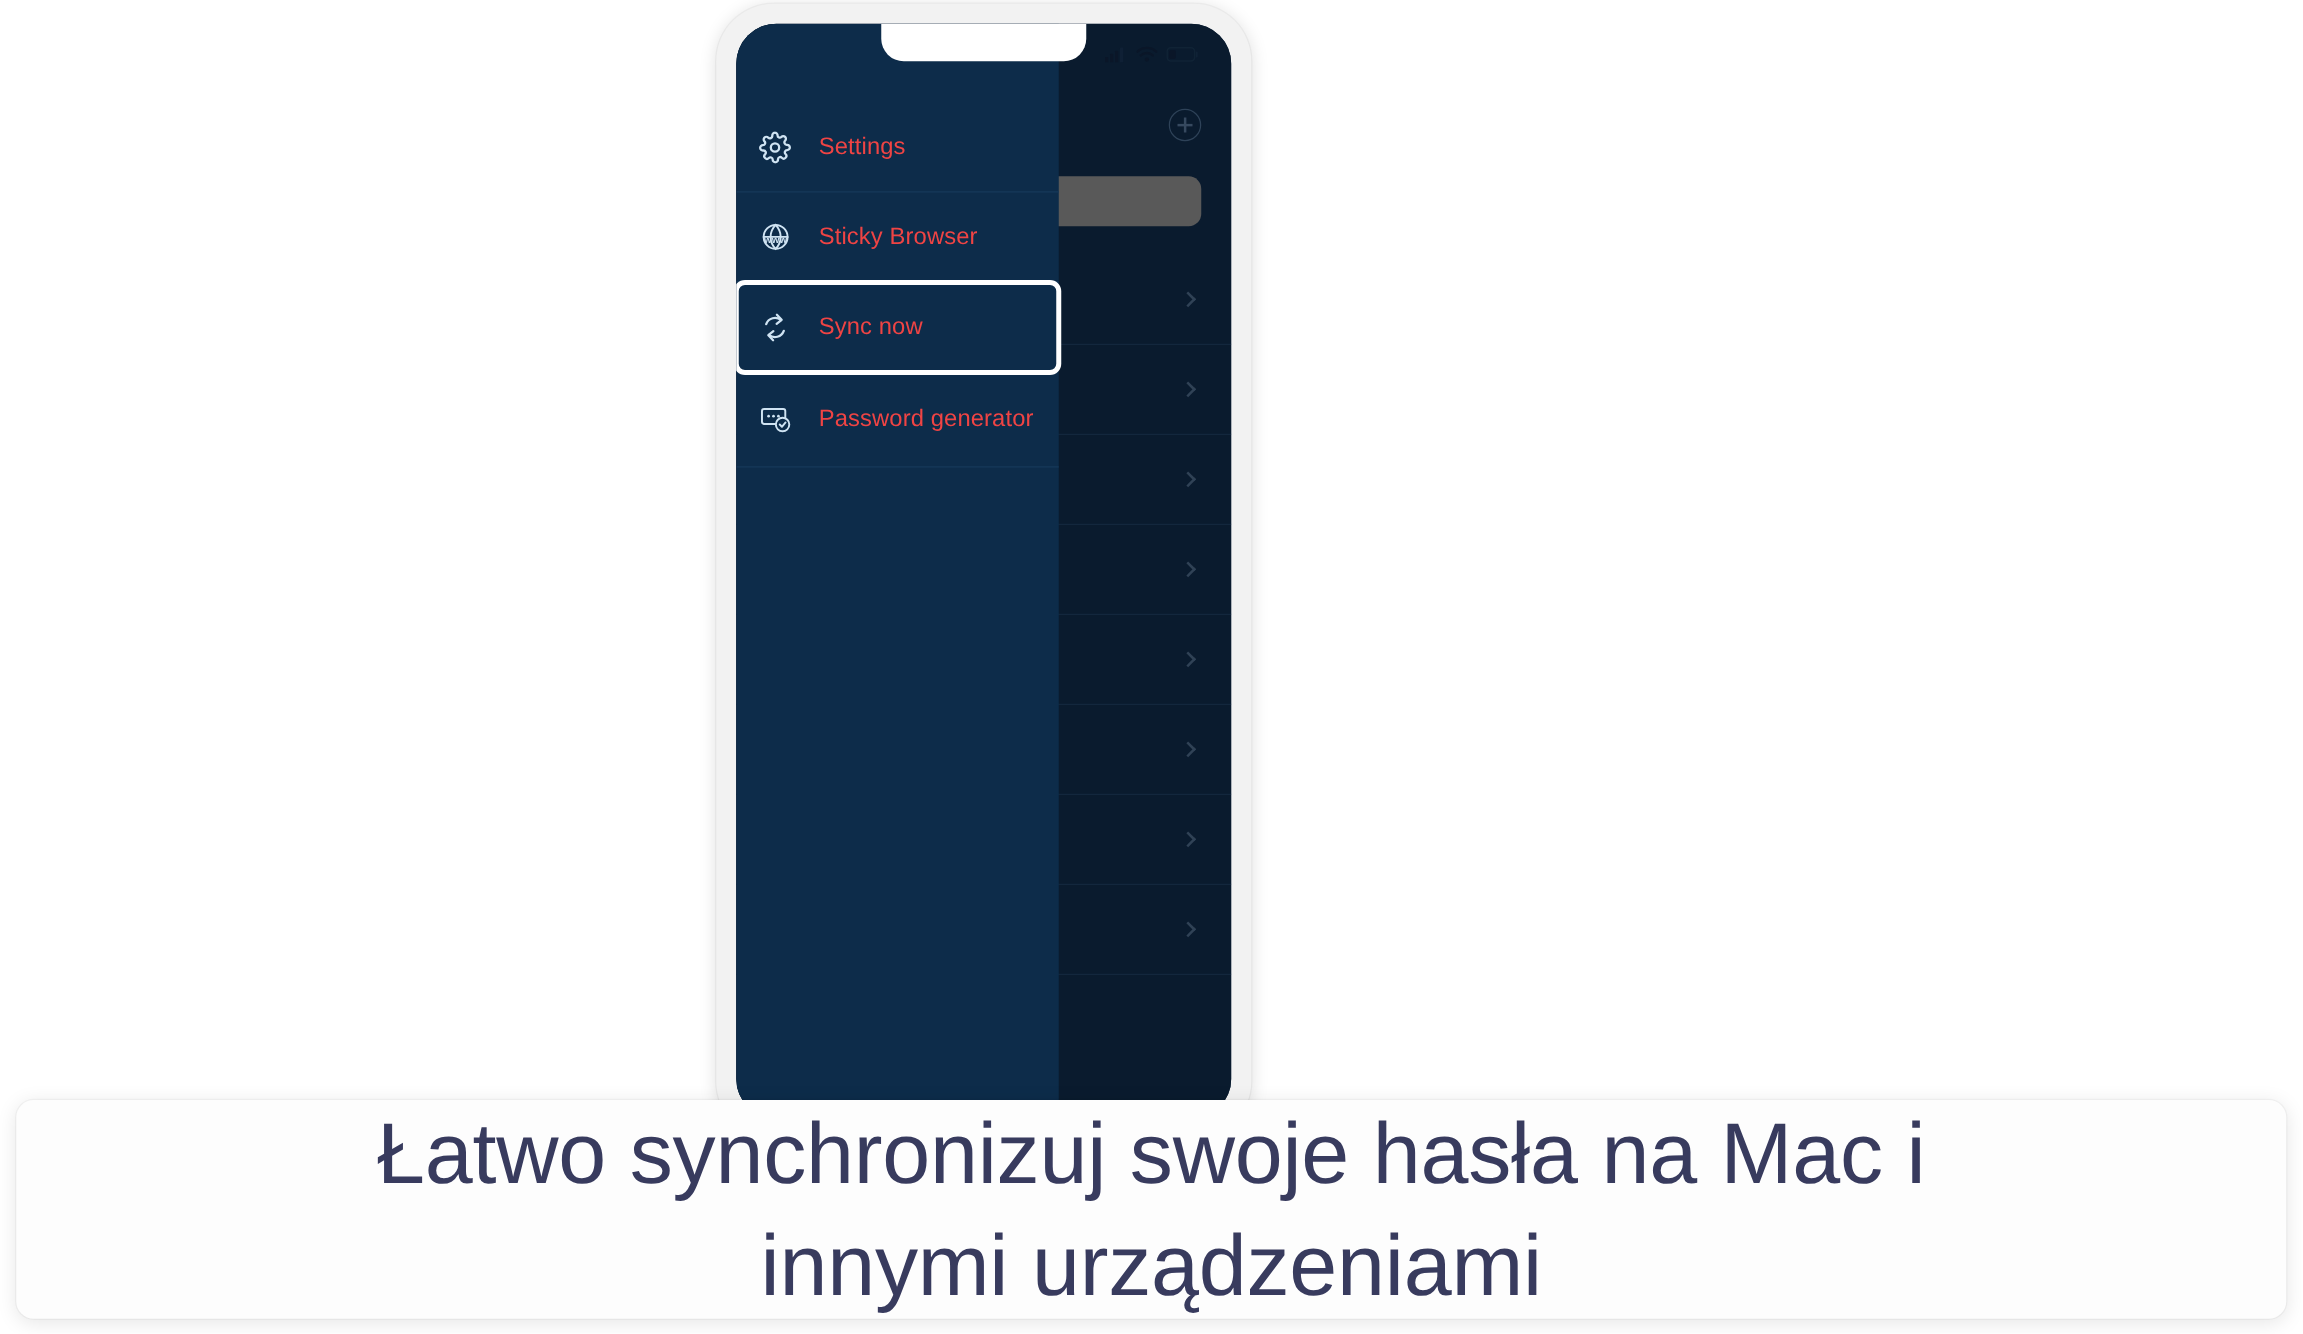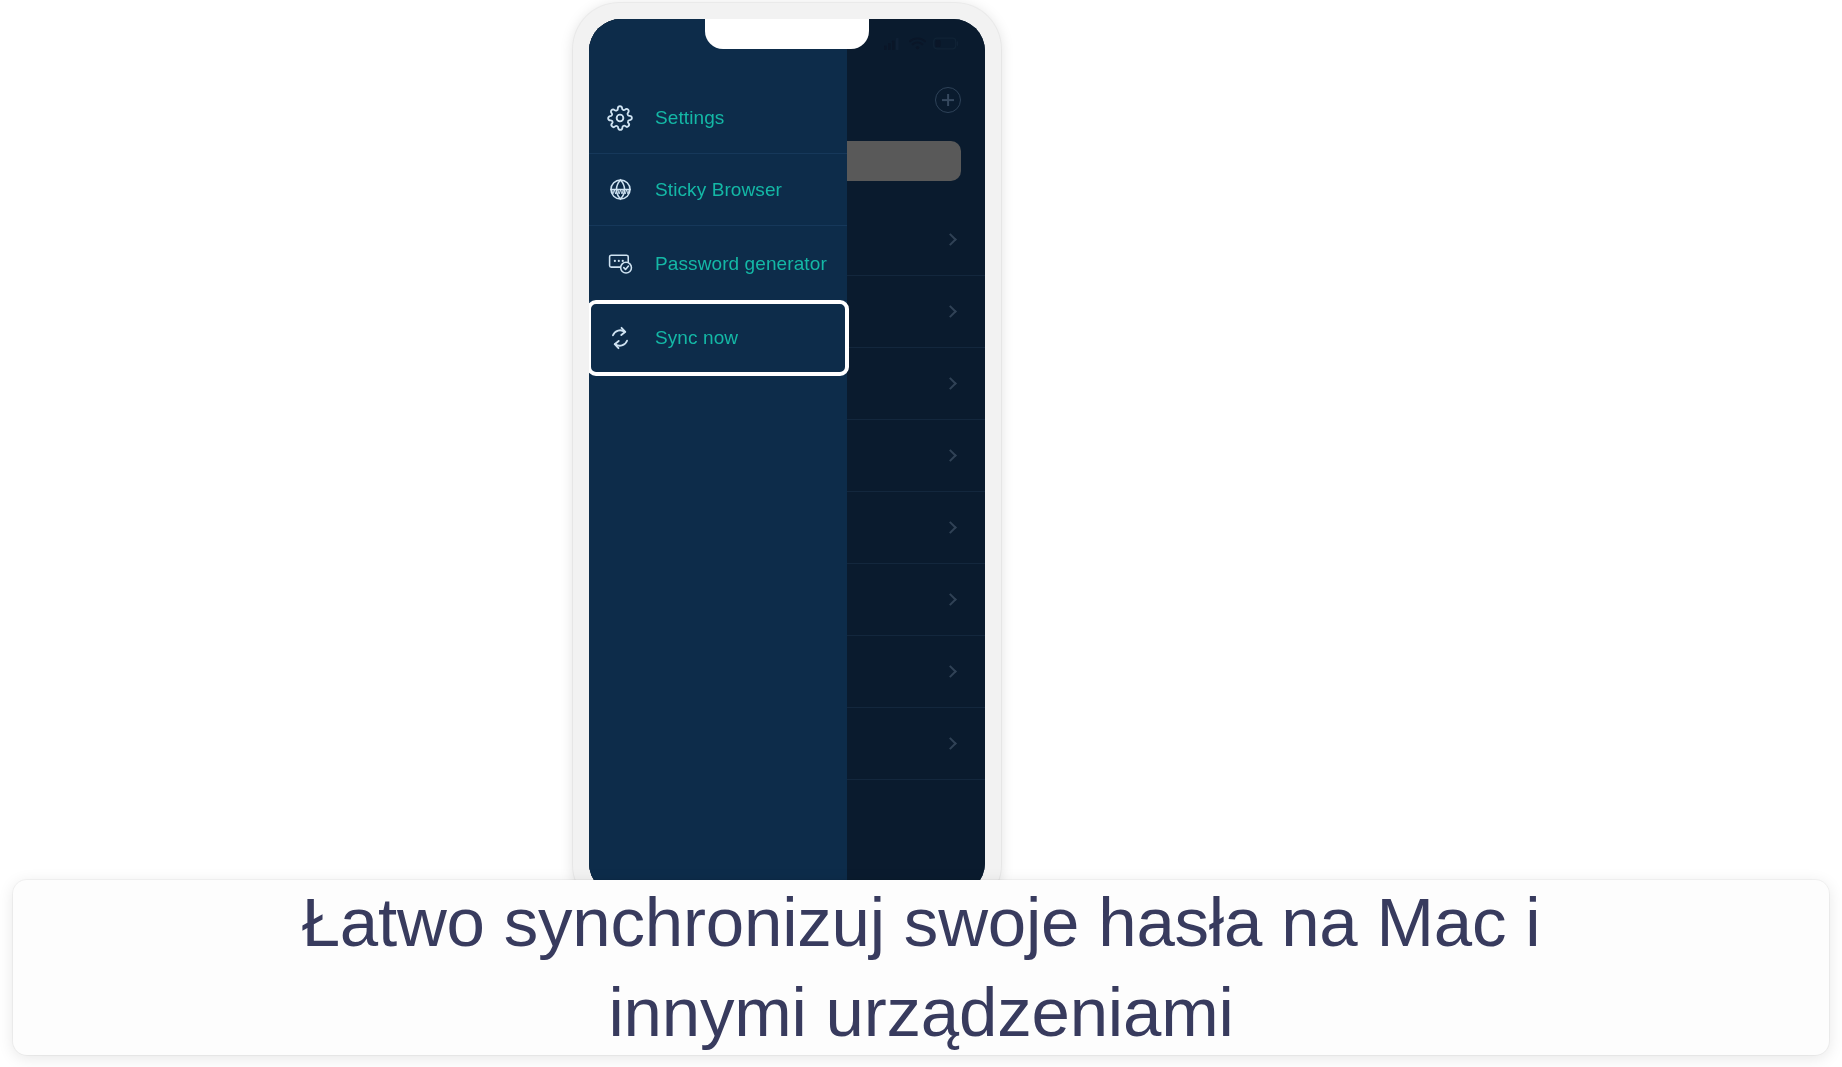--- a/index.html
+++ b/index.html
@@ -159,21 +159,21 @@
     width: 34px;
     height: 34px;
     flex: 0 0 34px;
     display: flex;
     align-items: center;
     margin-right: 14px;
   }
   .menu-icon svg { display: block; }
 
   .menu-label {
-    color: #14b8a6;
+    color: #ef4444;
     font-size: 19px;
     line-height: 1.35;
     font-weight: 400;
     letter-spacing: 0.1px;
   }
 
   
   #menu-item-sync {
     outline: 4px solid #ffffff;
     outline-offset: -2px;
@@ -263,46 +263,46 @@
         <div class="menu-item">
           <span class="menu-icon">
             <svg width="27" height="27" viewBox="0 0 26 26" fill="none" stroke="#cfe3f2" stroke-width="1.5" stroke-linecap="round">
               <circle cx="13" cy="13" r="9.2"></circle>
               <path d="M3.8 13h18.4"></path>
               <path d="M13 3.8c2.6 2.8 3.9 6 3.9 9.2s-1.3 6.4-3.9 9.2c-2.6-2.8-3.9-6-3.9-9.2S10.4 6.6 13 3.8z"></path>
               <text x="13" y="17.6" font-size="7.6" font-family="'Liberation Sans', sans-serif" font-weight="bold" fill="#cfe3f2" stroke="none" text-anchor="middle">www</text>
             </svg>
           </span>
           <span class="menu-label">Sticky Browser</span>
+        </div>
+
+        <div class="menu-item" id="menu-item-sync">
+          <span class="menu-icon">
+            <svg width="26" height="26" viewBox="0 0 24 24" fill="none" stroke="#cfe3f2" stroke-width="1.7" stroke-linecap="round" stroke-linejoin="round">
+              <path d="M5.5 9.5a7 7 0 0 1 11-3"></path>
+              <polyline points="13.4,2.6 16.9,6.3 13.2,9.3"></polyline>
+              <path d="M18.5 14.5a7 7 0 0 1-11 3"></path>
+              <polyline points="10.6,21.4 7.1,17.7 10.8,14.7"></polyline>
+            </svg>
+          </span>
+          <span class="menu-label">Sync now</span>
         </div>
 
         <div class="menu-item tall">
           <span class="menu-icon">
             <svg width="29" height="29" viewBox="0 0 28 28" fill="none" stroke="#cfe3f2" stroke-width="1.5" stroke-linecap="round" stroke-linejoin="round">
               <rect x="2.5" y="6" width="18" height="11.5" rx="1.6"></rect>
               <circle cx="7.6" cy="11.5" r="1.05" fill="#cfe3f2" stroke="none"></circle>
               <circle cx="11.4" cy="11.5" r="1.05" fill="#cfe3f2" stroke="none"></circle>
               <circle cx="15.2" cy="11.5" r="1.05" fill="#cfe3f2" stroke="none"></circle>
               <circle cx="18.4" cy="18" r="5.2" fill="#0d2c4a"></circle>
               <polyline points="16.2,18 17.9,19.7 20.7,16.4"></polyline>
             </svg>
           </span>
           <span class="menu-label">Password generator</span>
-        </div>
-
-        <div class="menu-item" id="menu-item-sync">
-          <span class="menu-icon">
-            <svg width="26" height="26" viewBox="0 0 24 24" fill="none" stroke="#cfe3f2" stroke-width="1.7" stroke-linecap="round" stroke-linejoin="round">
-              <path d="M5.5 9.5a7 7 0 0 1 11-3"></path>
-              <polyline points="13.4,2.6 16.9,6.3 13.2,9.3"></polyline>
-              <path d="M18.5 14.5a7 7 0 0 1-11 3"></path>
-              <polyline points="10.6,21.4 7.1,17.7 10.8,14.7"></polyline>
-            </svg>
-          </span>
-          <span class="menu-label">Sync now</span>
         </div>
 
 
       </div>
     </div>
 
     <div id="status-bar">
       <span id="status-time">1:28</span>
       <span id="status-icons">
         <svg width="18" height="13" viewBox="0 0 18 13">

